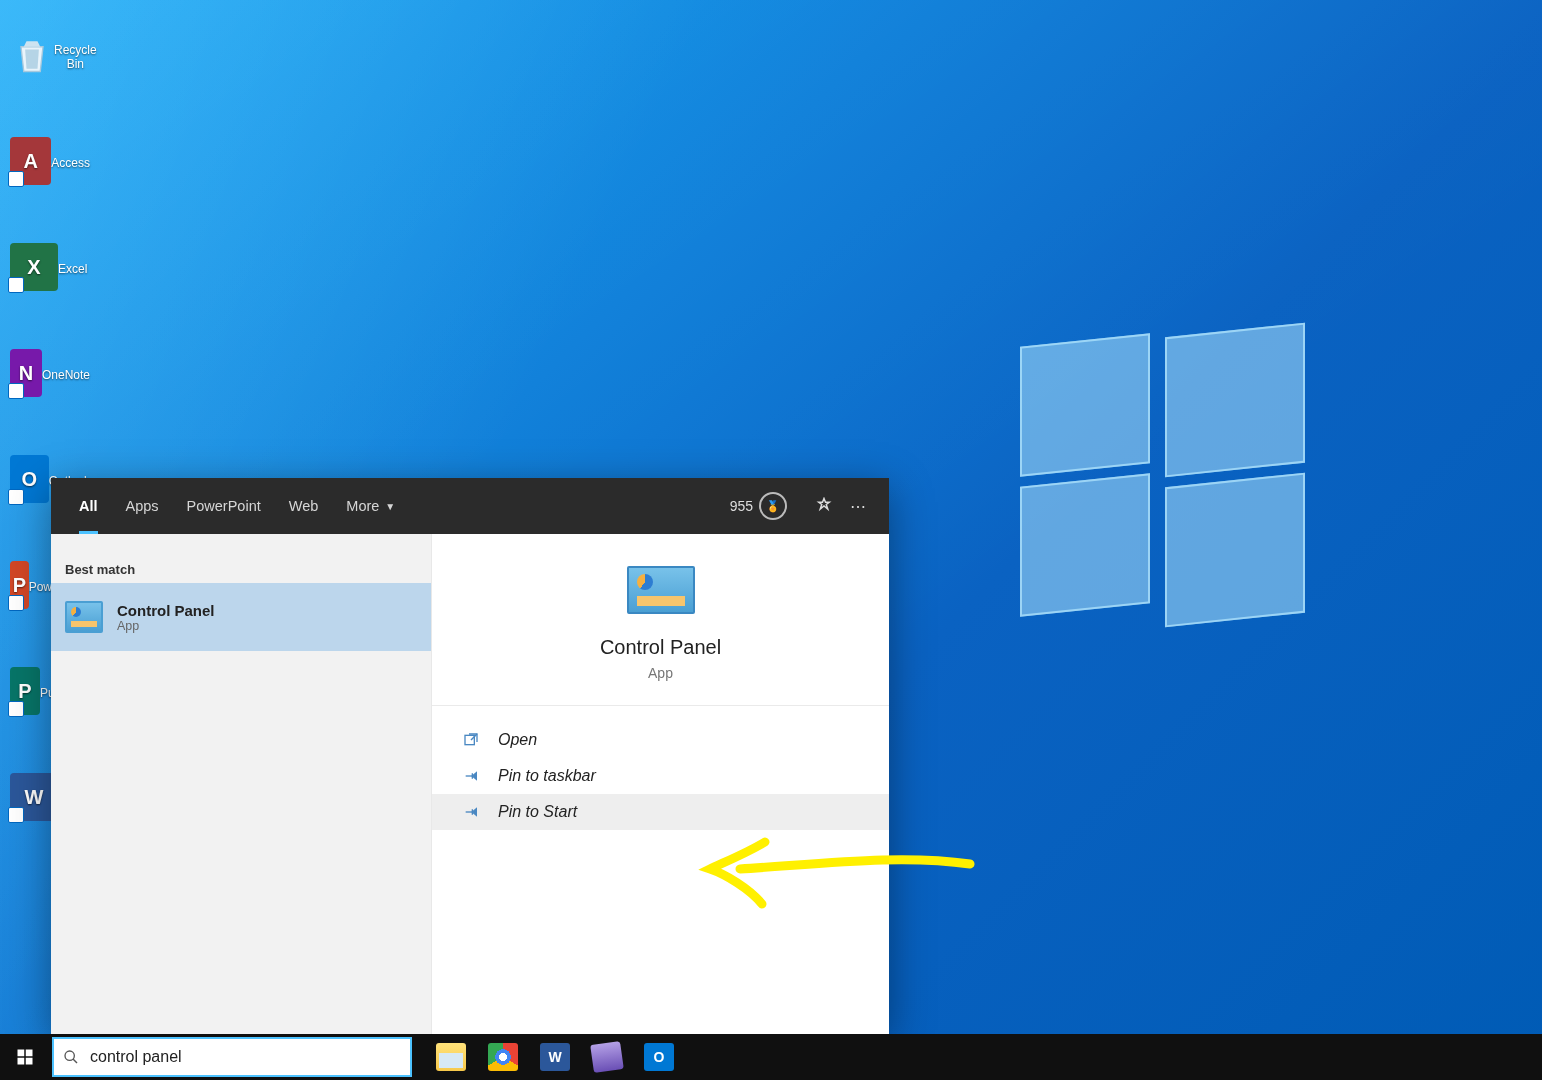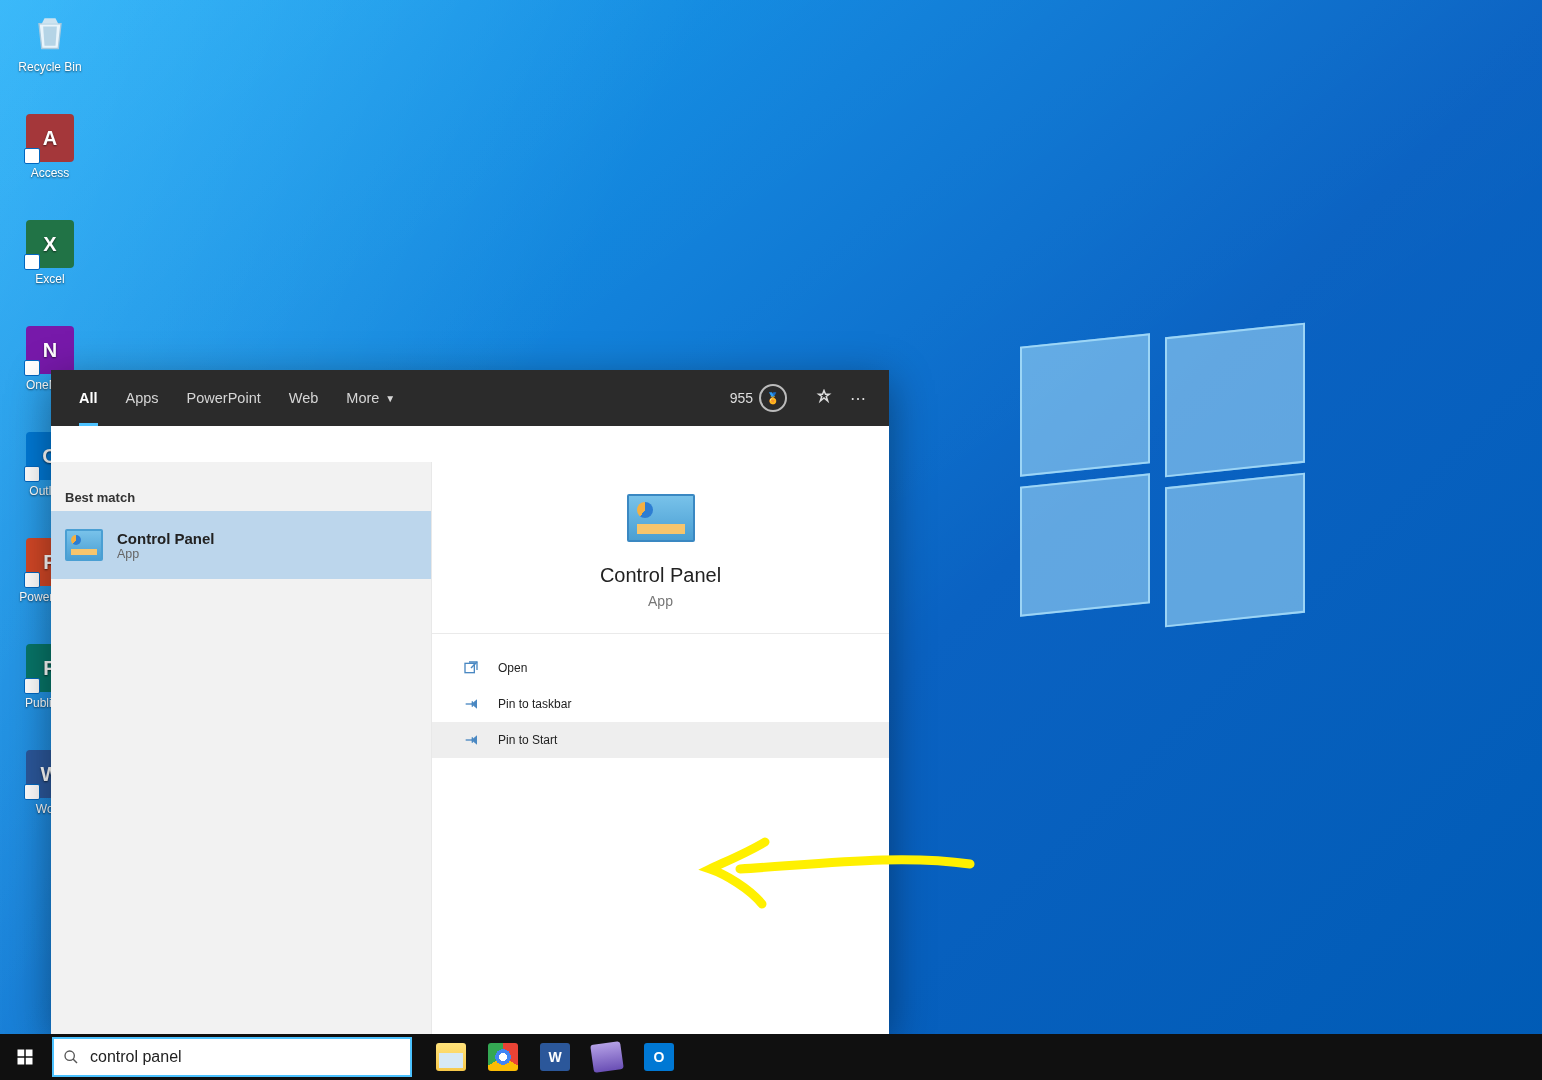--- a/index.html
+++ b/index.html
@@ -48,21 +48,21 @@
   
   .desktop-icons {
     position: absolute;
     left: 10px;
     top: 8px;
   }
   .dicon {
     width: 80px;
     height: 98px;
     display: flex;
-    flex-direction: column;
+    flex-direction: row;
     align-items: center;
     justify-content: flex-start;
     margin-bottom: 8px;
     color: #fff;
     font-size: 12px;
     text-shadow: 0 1px 2px rgba(0,0,0,.6);
     text-align: center;
     cursor: default;
   }
   .dicon .iconbox {
@@ -172,26 +172,25 @@
   .tic-word   { background:#2b579a; }
   .tic-note   { background: linear-gradient(#b4a0e6,#6a4fb5); transform: rotate(-8deg); }
   .tic-outlook{ background:#0078d4; }
 
   
   .search-panel {
     position: absolute;
     left: 51px;
     bottom: 46px;
     width: 838px;
-    height: 664px;
+    height: 556px;
     background: #fff;
     box-shadow: 0 10px 40px rgba(0,0,0,0.4);
     display: flex;
     flex-direction: column;
-    gap: 36px;
   }
   .sp-header {
     background: #2b2b2b;
     height: 56px;
     display: flex;
     align-items: center;
     color: #ccc;
     padding: 0 14px 0 14px;
   }
   .sp-tab {
@@ -342,23 +341,24 @@
   }
   .preview-actions {
     padding: 16px 0;
   }
   .paction {
     display:flex;
     align-items:center;
     height:36px;
     padding: 0 30px;
     gap:18px;
-    font-size:12px;
+    font-size:16px;
     color:#222;
     cursor:pointer;
+    font-style:italic;
   }
   .paction.highlight {
     background:#eeeeee;
   }
   .paction .picon {
     width:18px;
     display:flex;
     justify-content:center;
     color:#4a88c2;
   }

